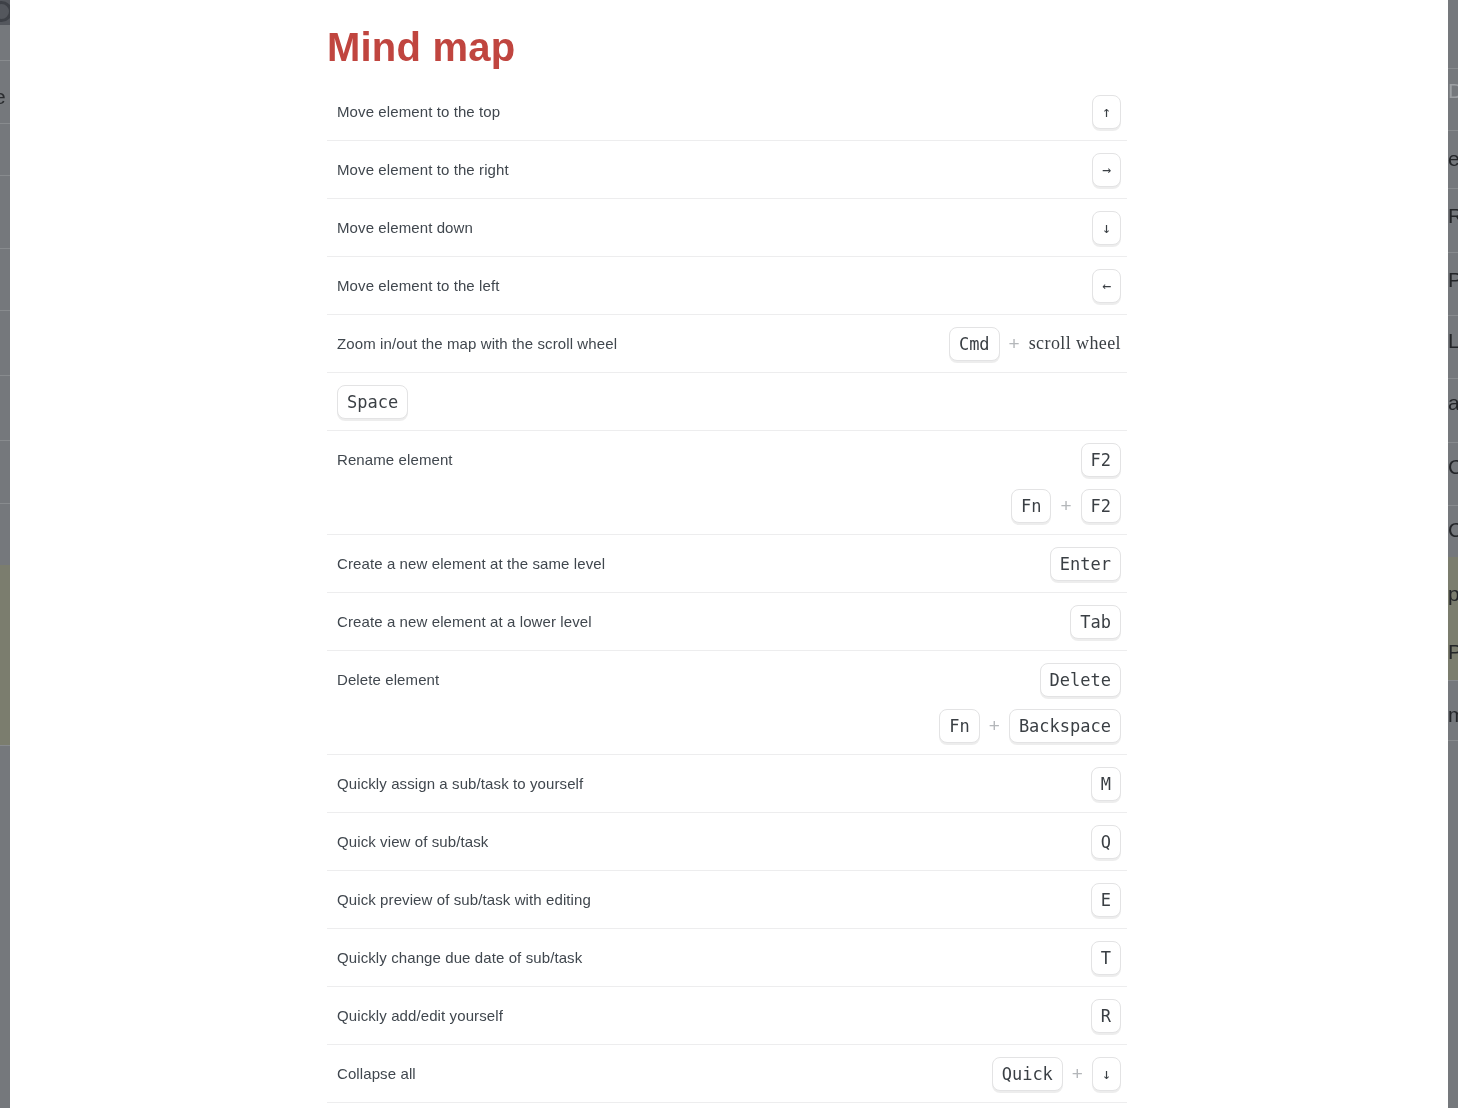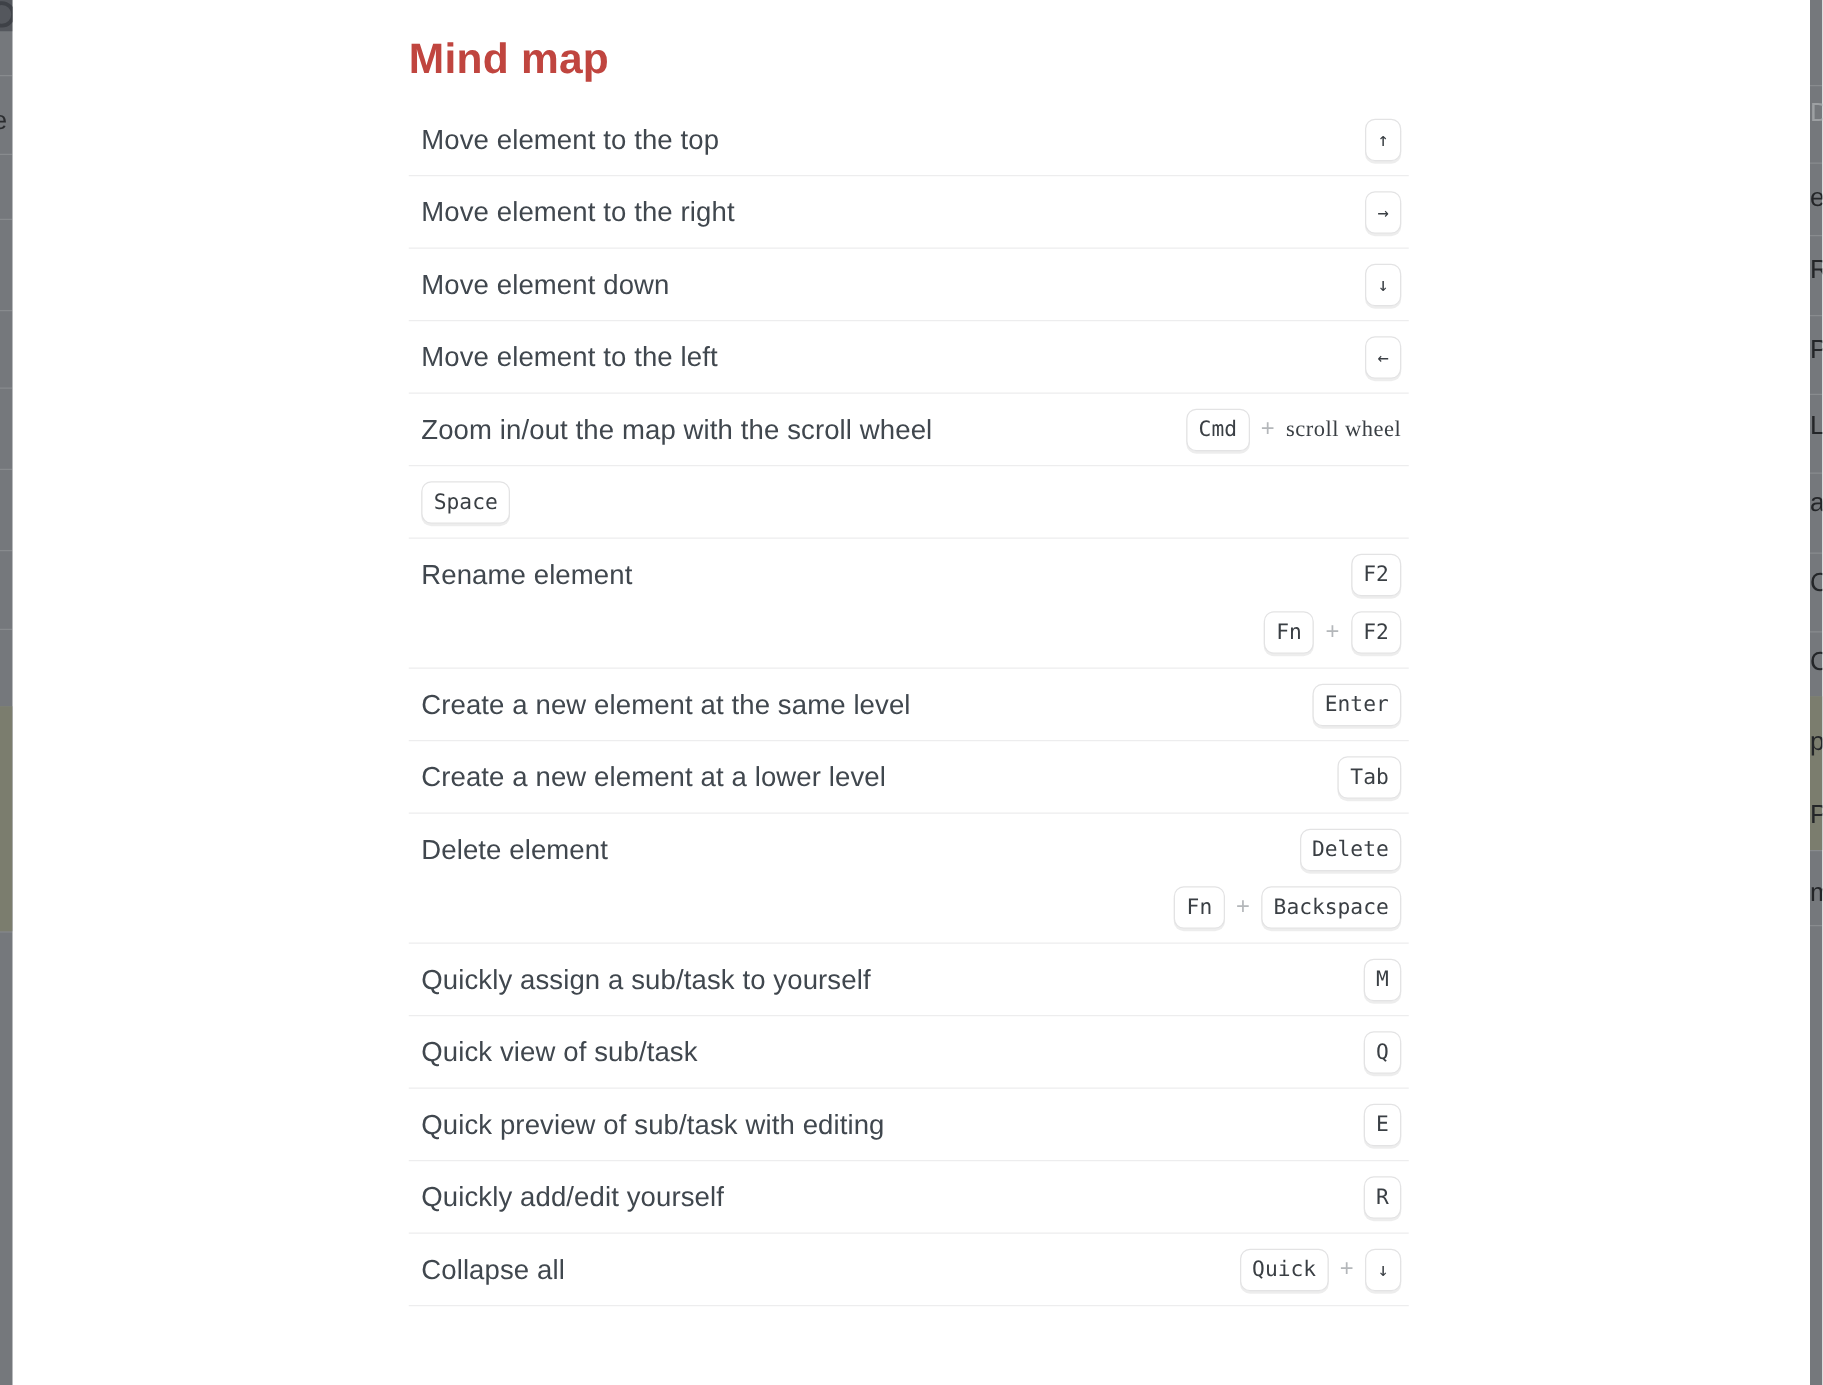--- a/index.html
+++ b/index.html
@@ -30,34 +30,34 @@
     position: absolute; left: -9px; top: 1px; width: 15px; height: 15px;
     border: 3px solid #3e4147; border-radius: 50%;
   }
 
   
   .modal { position: absolute; left: 10px; right: 10px; top: 0; bottom: 0; background: #ffffff; z-index: 1; }
   .content { position: absolute; left: 317px; top: 0; width: 800px; }
 
   .title {
     margin: 25px 0 14px 0;
-    font-size: 34px; line-height: 44px; font-weight: bold;
+    font-size: 40px; line-height: 44px; font-weight: bold;
     color: #c0453f; letter-spacing: 0.2px;
   }
 
   .shortcut-list { width: 800px; }
   .row {
     display: flex; align-items: flex-start; justify-content: space-between;
     border-bottom: 1px solid #ededee;
     padding: 10px 6px 10px 10px;
     min-height: 37px;
     box-sizing: content-box;
   }
   .row-label {
-    font-size: 22px; line-height: 37px; color: #40474e;
+    font-size: 15px; line-height: 37px; color: #40474e;
     letter-spacing: 0.1px;
   }
   .keys-col { display: flex; flex-direction: column; align-items: flex-end; gap: 9px; }
   .combo { display: flex; align-items: center; gap: 9px; height: 37px; }
   .key {
     display: inline-flex; align-items: center; justify-content: center;
     min-width: 11px; height: 34px; padding: 0 9px;
     background: #ffffff;
     border: 1px solid #e3e3e4; border-radius: 8px;
     box-shadow: 0 2px 0 rgba(0,0,0,0.07);
@@ -220,20 +220,28 @@
 
   <div class="row">
     <div class="row-label">Quick preview of sub/task with editing</div>
     <div class="keys-col">
               <div class="combo">
                 <span class="key">E</span>
               </div>
             </div>
   </div>
 
+  <div class="row">
+    <div class="row-label">Quickly change due date of sub/task</div>
+    <div class="keys-col">
+              <div class="combo">
+                <span class="key">T</span>
+              </div>
+            </div>
+  </div>
 
   <div class="row">
     <div class="row-label">Quickly add/edit yourself</div>
     <div class="keys-col">
               <div class="combo">
                 <span class="key">R</span>
               </div>
             </div>
   </div>
 

